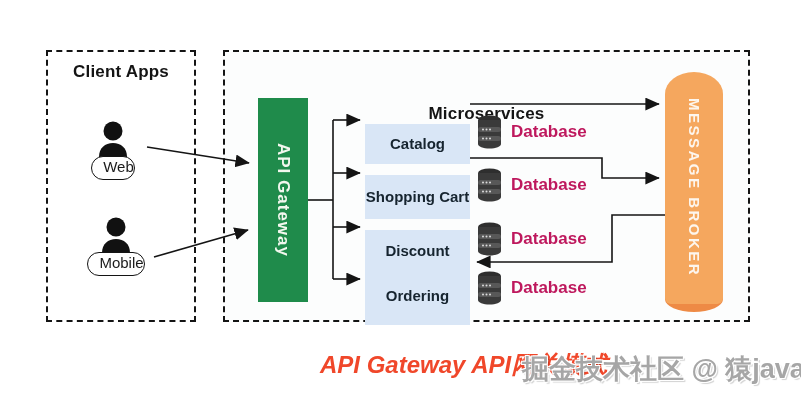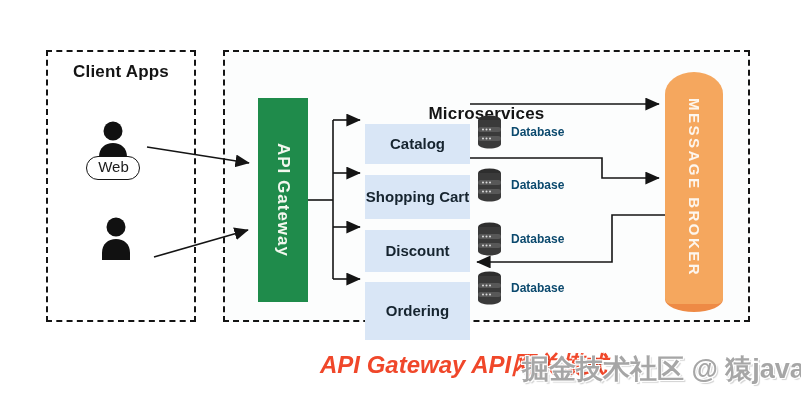--- a/index.html
+++ b/index.html
@@ -23,40 +23,40 @@
   .micro-box{left:223px;top:50px;width:527px;height:272px;background:#fcfdfd;}
   .box-title{position:absolute;width:100%;text-align:center;font-weight:700;font-size:17px;color:#141414;letter-spacing:.2px;}
   .client-box .box-title{top:10px;}
   .micro-box .box-title{top:12px;margin-top:40px;}
 
   .client{position:absolute;display:flex;flex-direction:column;align-items:center;z-index:2;}
   .client-web{left:80px;top:120px;width:66px;}
   .client-mobile{left:78px;top:216px;width:76px;}
   .person{display:block;margin-bottom:-10px;}
   .pill{display:inline-block;background:#fff;border:1.7px solid #141414;border-radius:14px;
-        padding:1px 10px 2px 11px;font-size:15px;color:#1b1b1b;line-height:1.25;z-index:2;}
+        padding:1px 0 2px 11px;font-size:15px;color:#1b1b1b;line-height:1.25;z-index:2;}
 
   .gateway{position:absolute;left:258px;top:98px;width:50px;height:204px;background:var(--gateway-green);
            z-index:2;display:flex;align-items:center;justify-content:center;
            writing-mode:vertical-rl;color:#f2f7ee;font-size:17px;font-weight:700;letter-spacing:1px;}
 
   .service{position:absolute;left:365px;width:105px;background:var(--service-blue);z-index:2;
            display:flex;align-items:center;justify-content:center;text-align:center;
            color:var(--service-text);font-weight:700;font-size:15px;line-height:1.25;margin-top:24px;}
   .service-catalog{top:100px;height:40px;}
   .service-cart{top:151px;height:44px;}
   .service-discount{top:206px;height:42px;}
-  .service-ordering{top:258px;height:58px;}
+  .service-ordering{top:243px;height:58px;}
 
   .db-row{position:absolute;left:477px;display:flex;align-items:center;gap:9px;z-index:2;}
   .db-row-0{top:115px;}
   .db-row-1{top:168px;}
   .db-row-2{top:222px;}
   .db-row-3{top:271px;}
-  .db-label{font-weight:700;font-size:12px;color:#0c4a6e;}
+  .db-label{font-weight:700;font-size:17px;color:#be185d;}
 
   .broker{position:absolute;left:665px;top:72px;width:58px;height:232px;background:var(--broker-orange);
           border-radius:29px 29px 6px 6px / 22px 22px 6px 6px;z-index:2;
           display:flex;align-items:center;justify-content:center;}
   .broker-cap{position:absolute;left:665px;top:286px;width:58px;height:26px;border-radius:50%;
               background:var(--broker-orange-dark);z-index:2;}
   .broker-text{writing-mode:vertical-rl;color:#fdf6ee;font-size:15px;font-weight:700;letter-spacing:2.5px;}
 
   .caption{position:absolute;left:320px;top:349px;font-size:24px;font-weight:600;
            color:var(--caption-red);z-index:4;white-space:nowrap;font-style:italic;}
@@ -105,20 +105,21 @@
       <path d="M8,44 L8,37 C8,28 14,23 22,23 C30,23 36,28 36,37 L36,44 Z" fill="#111"></path>
     </svg>
     <span class="pill">Web</span>
   </div>
 
   <div class="client client-mobile">
     <svg class="person" width="44" height="46" viewBox="0 0 44 46">
       <circle cx="22" cy="11" r="9.5" fill="#111"></circle>
       <path d="M8,44 L8,37 C8,28 14,23 22,23 C30,23 36,28 36,37 L36,44 Z" fill="#111"></path>
     </svg>
+    <span class="pill">Mobile</span>
   </div>
 
   <div class="box micro-box">
     <div class="box-title">Microservices</div>
   </div>
 
   <div class="gateway">API Gateway</div>
 
   <div class="service service-catalog">Catalog</div>
   <div class="service service-discount">Discount</div>

